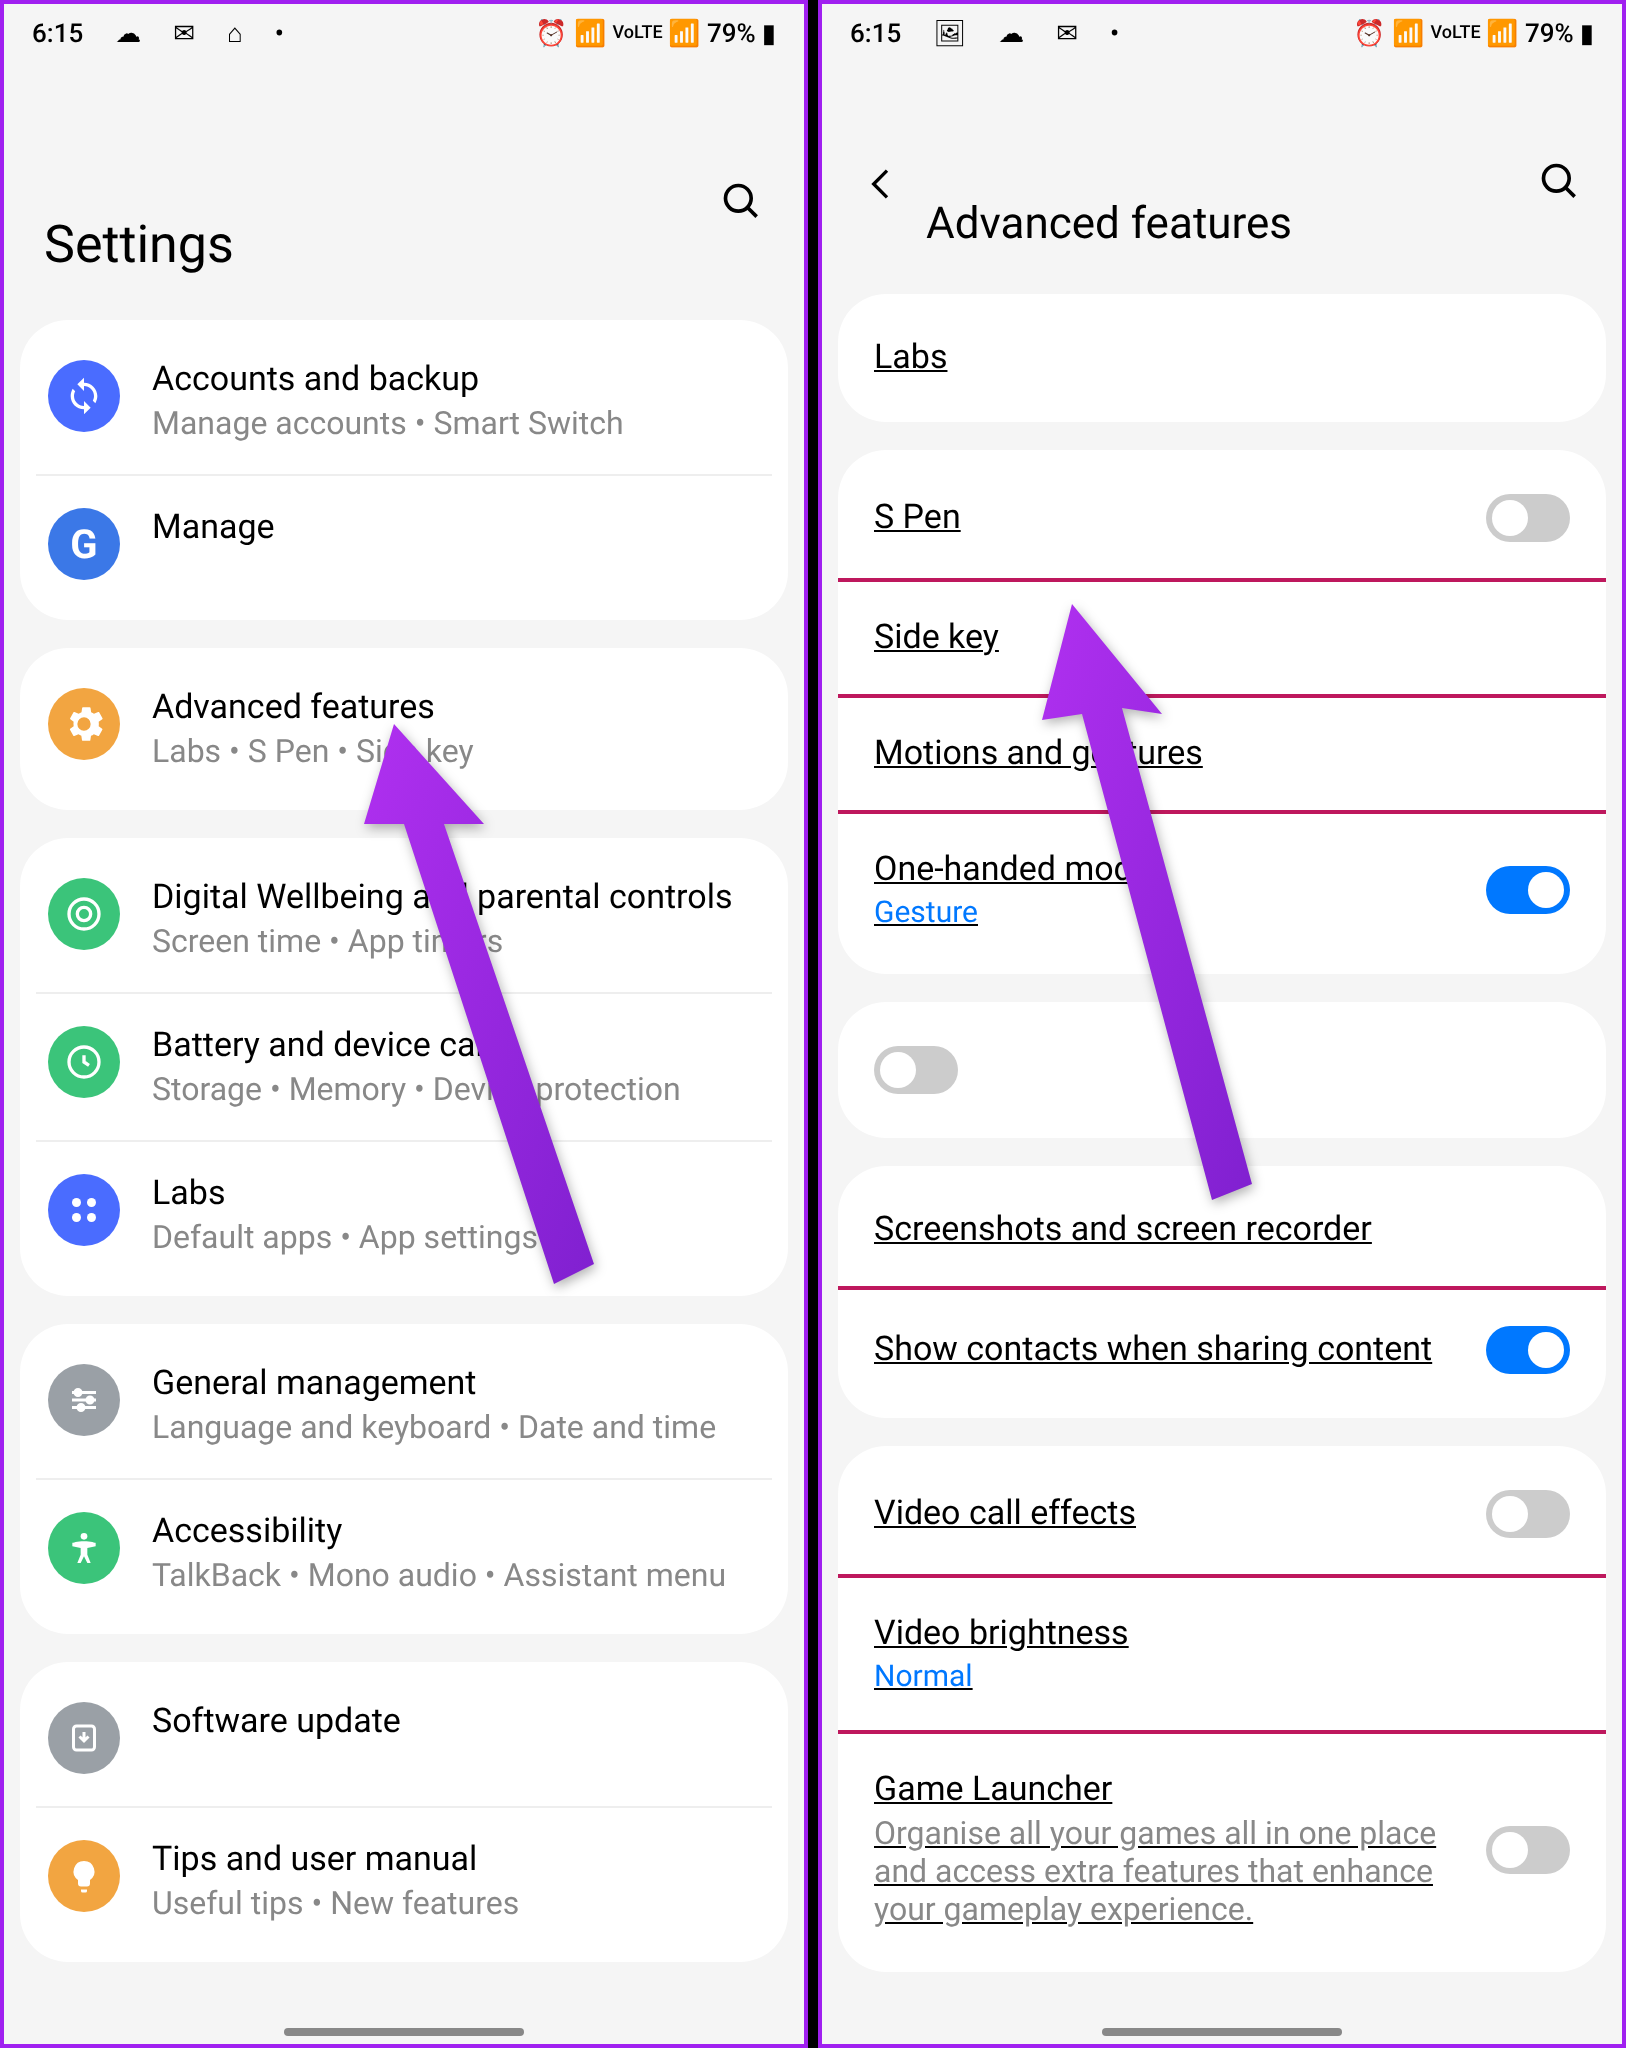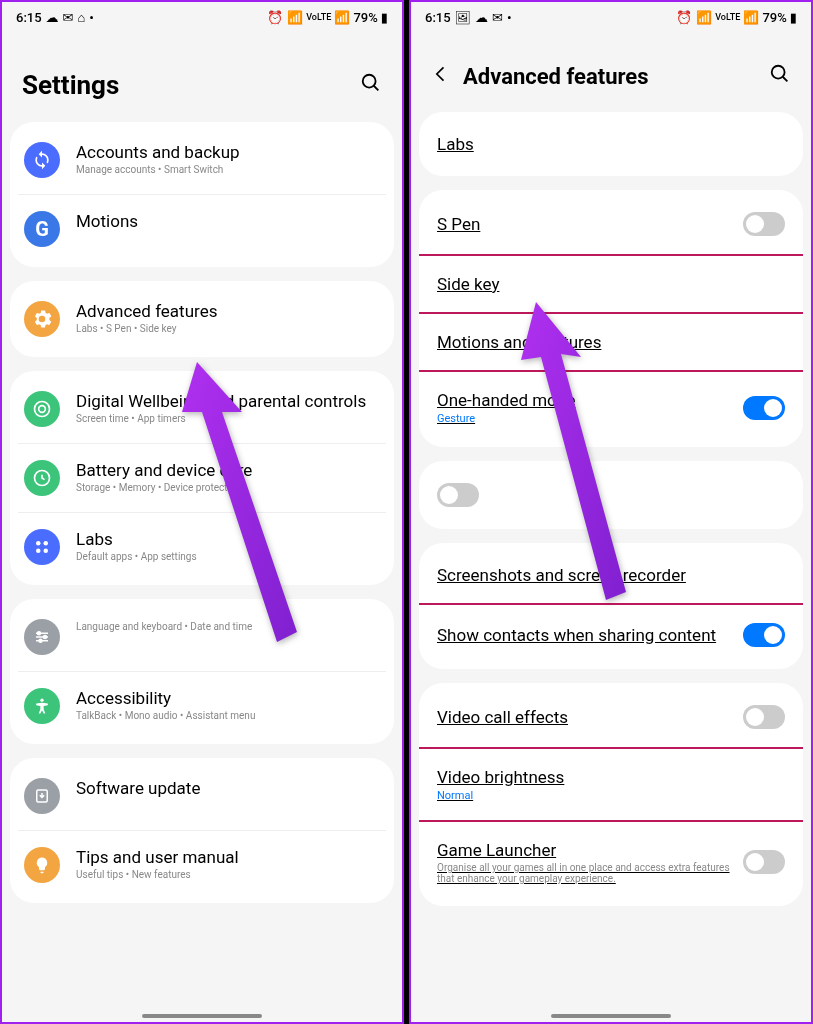--- a/index.html
+++ b/index.html
@@ -23,32 +23,33 @@
 .status-bar {
   height: 30px;
   display: flex;
   align-items: center;
   padding: 0 14px;
   font-size: 13px;
   font-weight: 500;
   color: #000;
   background: #f5f5f5;
 }
-.status-left { display: flex; align-items: center; gap: 4px; }
+.status-left { display: flex; align-items: center; gap: 16px; }
 .status-right { margin-left: auto; display: flex; align-items: center; gap: 3px; }
 .status-icon { font-size: 13px; }
 .header {
   padding: 38px 20px 22px 20px;
   display: flex;
   align-items: center;
 }
 .header-title {
   font-size: 26px;
-  font-weight: 700;
+  font-weight: 400;
   color: #000;
+  margin-top: 38px;
 }
 .header .search-icon {
   margin-left: auto;
   font-size: 22px;
 }
 .back-btn {
   font-size: 24px;
   margin-right: 12px;
   cursor: pointer;
 }
@@ -77,26 +78,26 @@
   flex-shrink: 0;
   color: #fff;
 }
 .setting-text { flex: 1; }
 .setting-title {
   font-size: 17px;
   color: #000;
   font-weight: 400;
 }
 .setting-subtitle {
-  font-size: 10px;
+  font-size: 16px;
   color: #888;
   margin-top: 2px;
 }
 .setting-subtitle-blue {
-  font-size: 11px;
+  font-size: 15px;
   color: #0078ff;
   margin-top: 2px;
 }
 .adv-item {
   display: flex;
   align-items: center;
   padding: 18px 18px;
   cursor: pointer;
   text-decoration: underline;
 }
@@ -182,21 +183,21 @@
       <div class="setting-text">
         <div class="setting-title">Accounts and backup</div>
         <div class="setting-subtitle">Manage accounts  •  Smart Switch</div>
       </div>
         </div>
         <div class="setting-item">
       <div class="setting-icon" style="background:#3b78e7">
             <span style="font-weight:bold;font-size:20px;color:#fff">G</span>
           </div>
       <div class="setting-text">
-        <div class="setting-title">Motions</div>
+        <div class="setting-title">Manage</div>
       </div>
         </div>
       </div>
       <div class="card">
         <div class="setting-item">
       <div class="setting-icon" style="background:#f2a541">
             <svg width="20" height="20" viewBox="0 0 24 24" fill="#fff">
               <path d="M12 8a4 4 0 100 8 4 4 0 000-8zm8.9 4c0 .5 0 .9-.1 1.3l2.1 1.6c.2.1.2.4.1.6l-2 3.5c-.1.2-.4.3-.6.2l-2.5-1c-.5.4-1.1.7-1.7.9l-.4 2.6c0 .2-.2.4-.5.4h-4c-.2 0-.4-.2-.5-.4l-.4-2.6c-.6-.2-1.2-.6-1.7-.9l-2.5 1c-.2.1-.5 0-.6-.2l-2-3.5c-.1-.2-.1-.5.1-.6l2.1-1.6c0-.4-.1-.8-.1-1.3s0-.9.1-1.3L3.8 9.1c-.2-.1-.2-.4-.1-.6l2-3.5c.1-.2.4-.3.6-.2l2.5 1c.5-.4 1.1-.7 1.7-.9l.4-2.6c0-.2.2-.4.5-.4h4c.2 0 .4.2.5.4l.4 2.6c.6.2 1.2.6 1.7.9l2.5-1c.2-.1.5 0 .6.2l2 3.5c.1.2.1.5-.1.6L20.8 10.7c.1.4.1.8.1 1.3z"></path>
             </svg>
           </div>
@@ -252,20 +253,21 @@
             <svg width="18" height="18" viewBox="0 0 24 24" fill="none" stroke="#fff" stroke-width="2">
               <line x1="4" y1="7" x2="20" y2="7"></line>
               <line x1="4" y1="12" x2="20" y2="12"></line>
               <line x1="4" y1="17" x2="20" y2="17"></line>
               <circle cx="8" cy="7" r="2" fill="#fff"></circle>
               <circle cx="16" cy="12" r="2" fill="#fff"></circle>
               <circle cx="10" cy="17" r="2" fill="#fff"></circle>
             </svg>
           </div>
       <div class="setting-text">
+        <div class="setting-title">General management</div>
         <div class="setting-subtitle">Language and keyboard  •  Date and time</div>
       </div>
         </div>
         <div class="setting-item">
       <div class="setting-icon" style="background:#3bc47a">
             <svg width="20" height="20" viewBox="0 0 24 24" fill="#fff">
               <circle cx="12" cy="5" r="2"></circle>
               <path d="M12 8c-4 0-7 1-7 1v2l5 1v4l-2 5h2l2-4 2 4h2l-2-5v-4l5-1V9s-3-1-7-1z"></path>
             </svg>
           </div>

